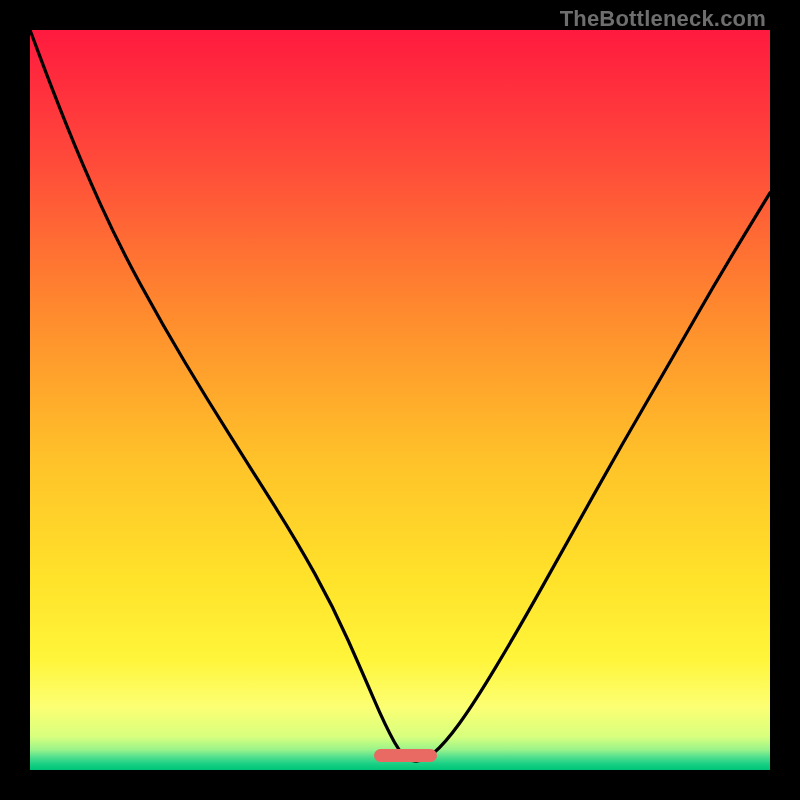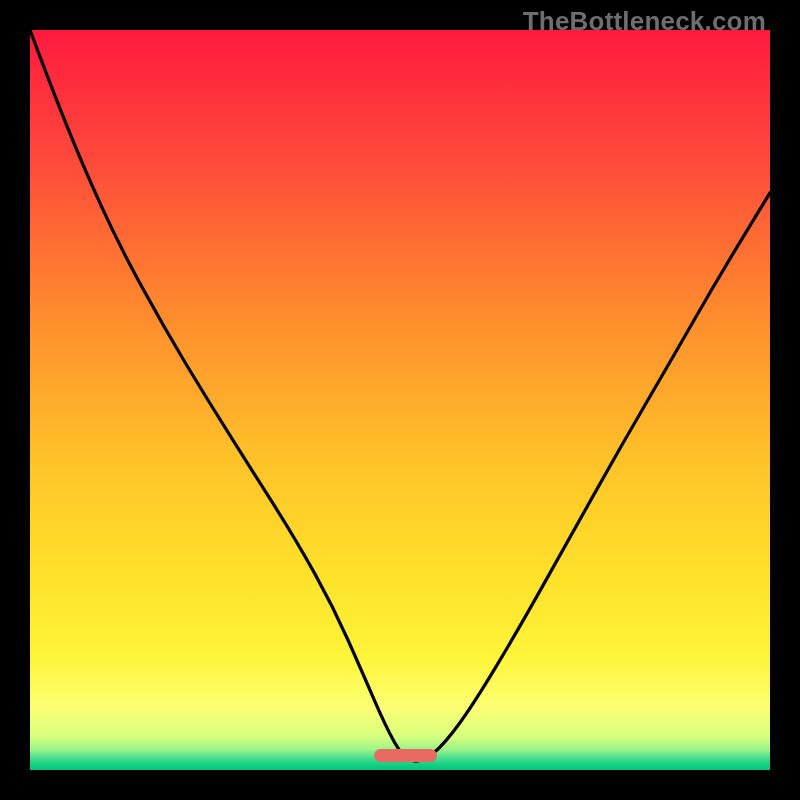--- a/index.html
+++ b/index.html
@@ -32,21 +32,21 @@
     left: 0;
     top: 0;
     width: 100%;
     height: 100%;
   }
   .watermark {
     position: absolute;
     right: 34px;
     top: 6px;
     color: #6e6e6e;
-    font-size: 26px;
+    font-size: 22px;
     font-weight: 600;
     letter-spacing: 0.2px;
     user-select: none;
   }
   .marker {
     position: absolute;
     background: #e86a62;
     border-radius: 999px;
   }
   svg.curve {

